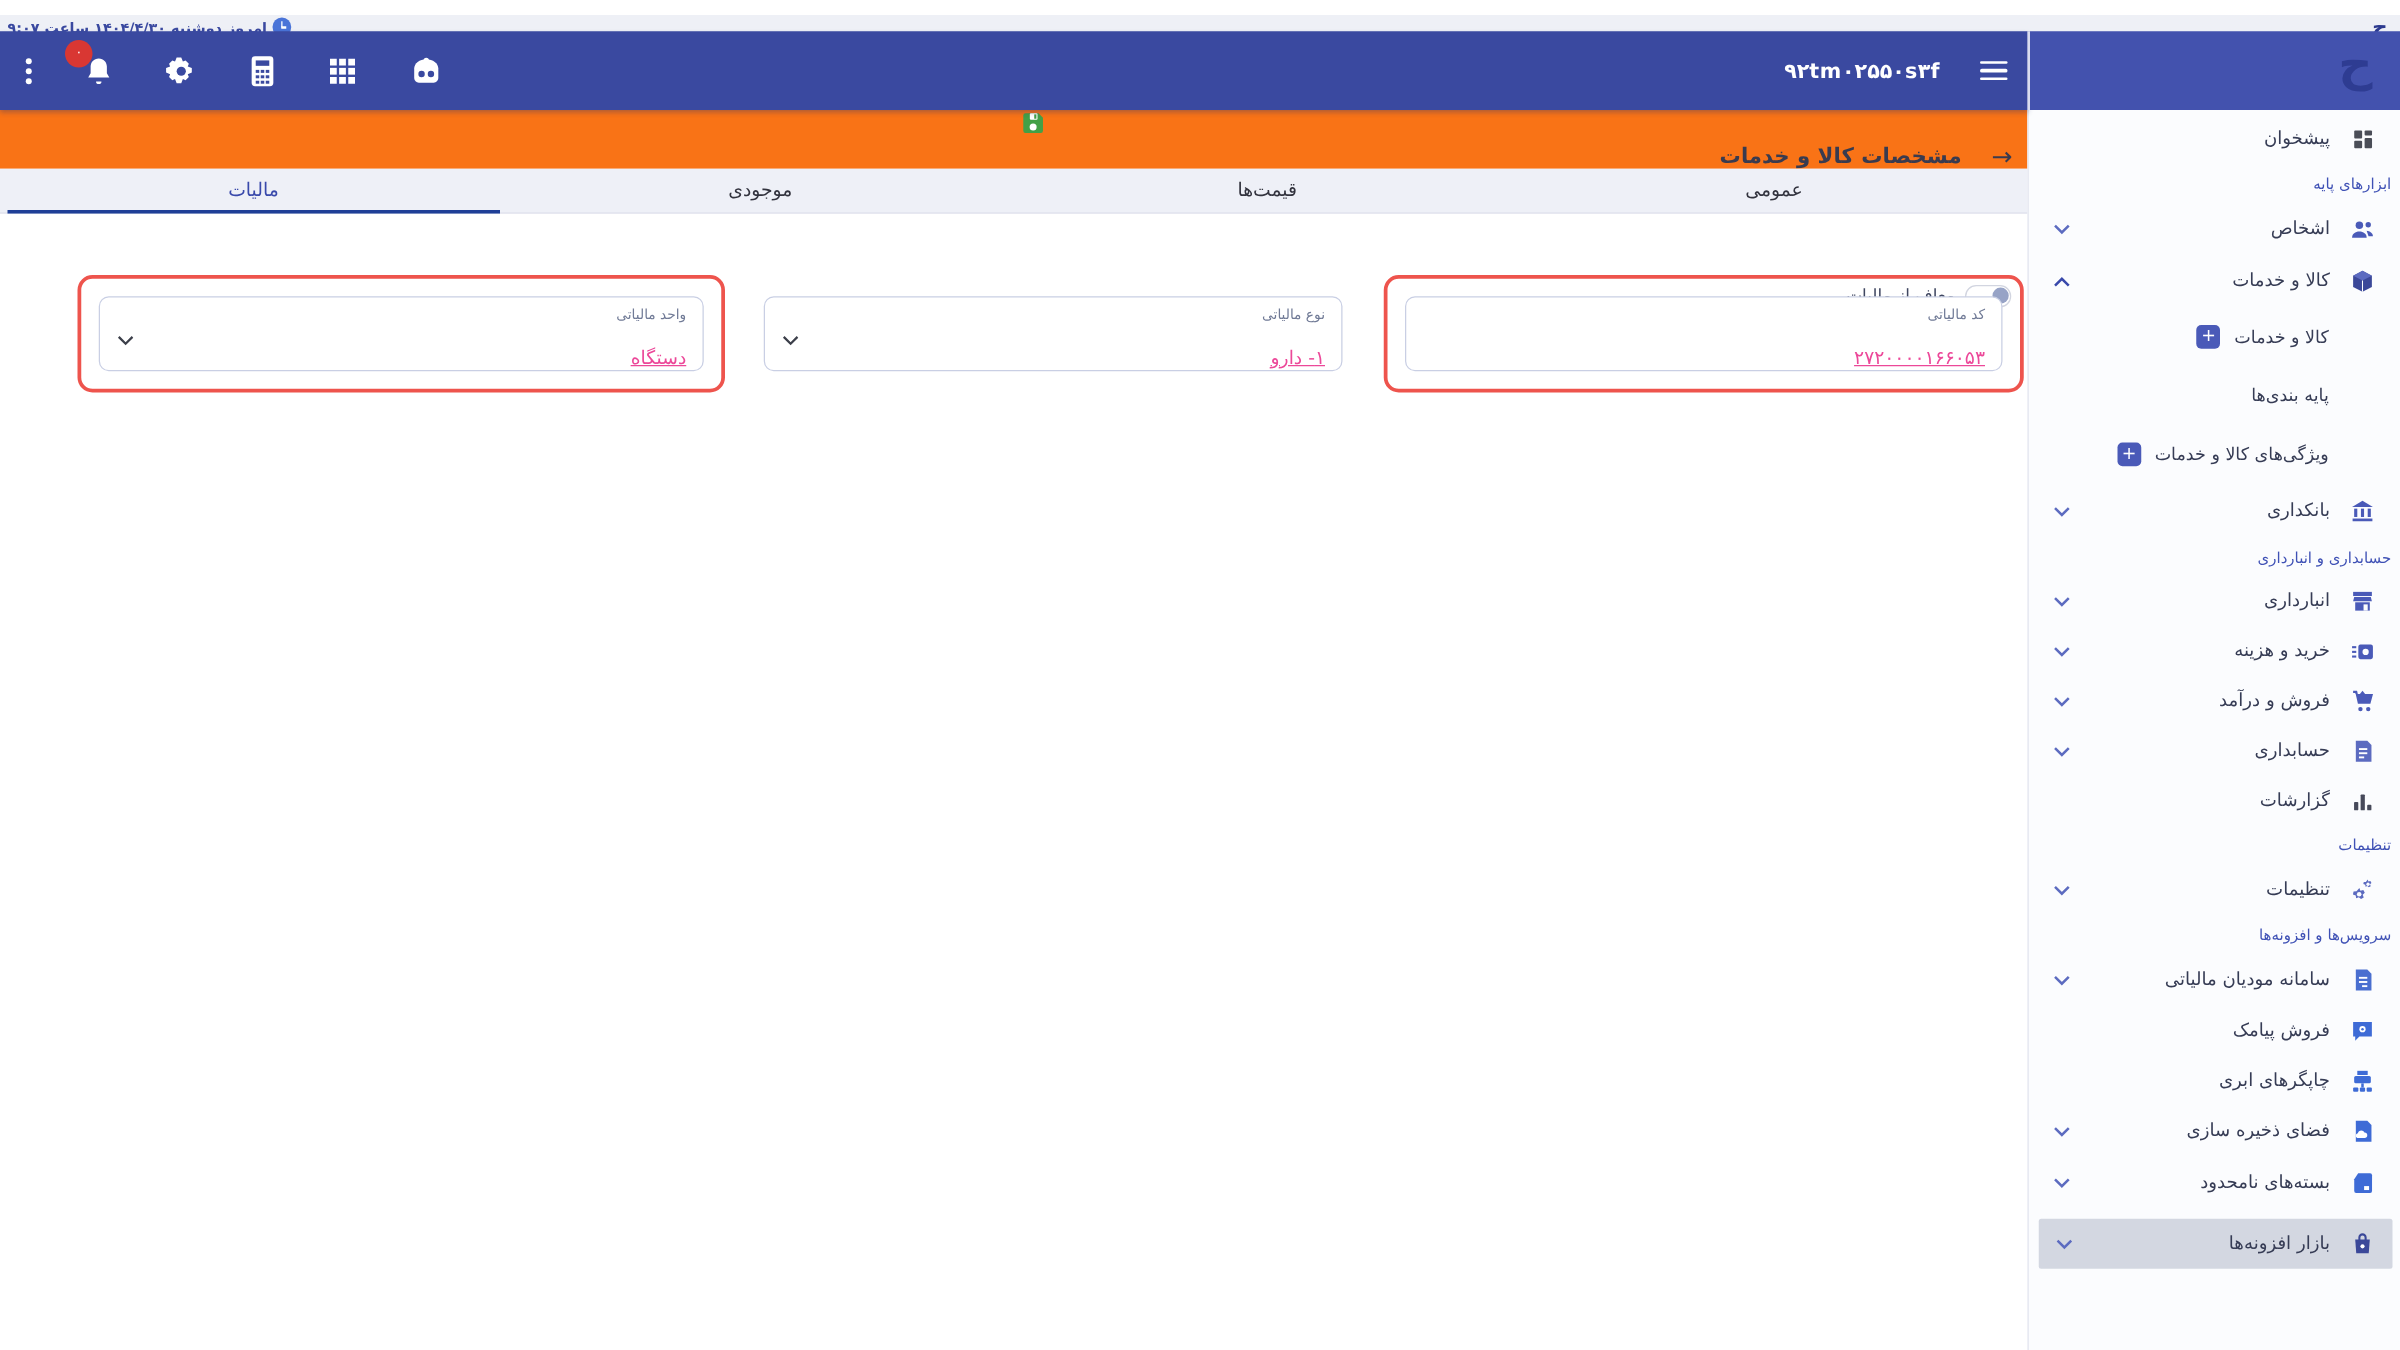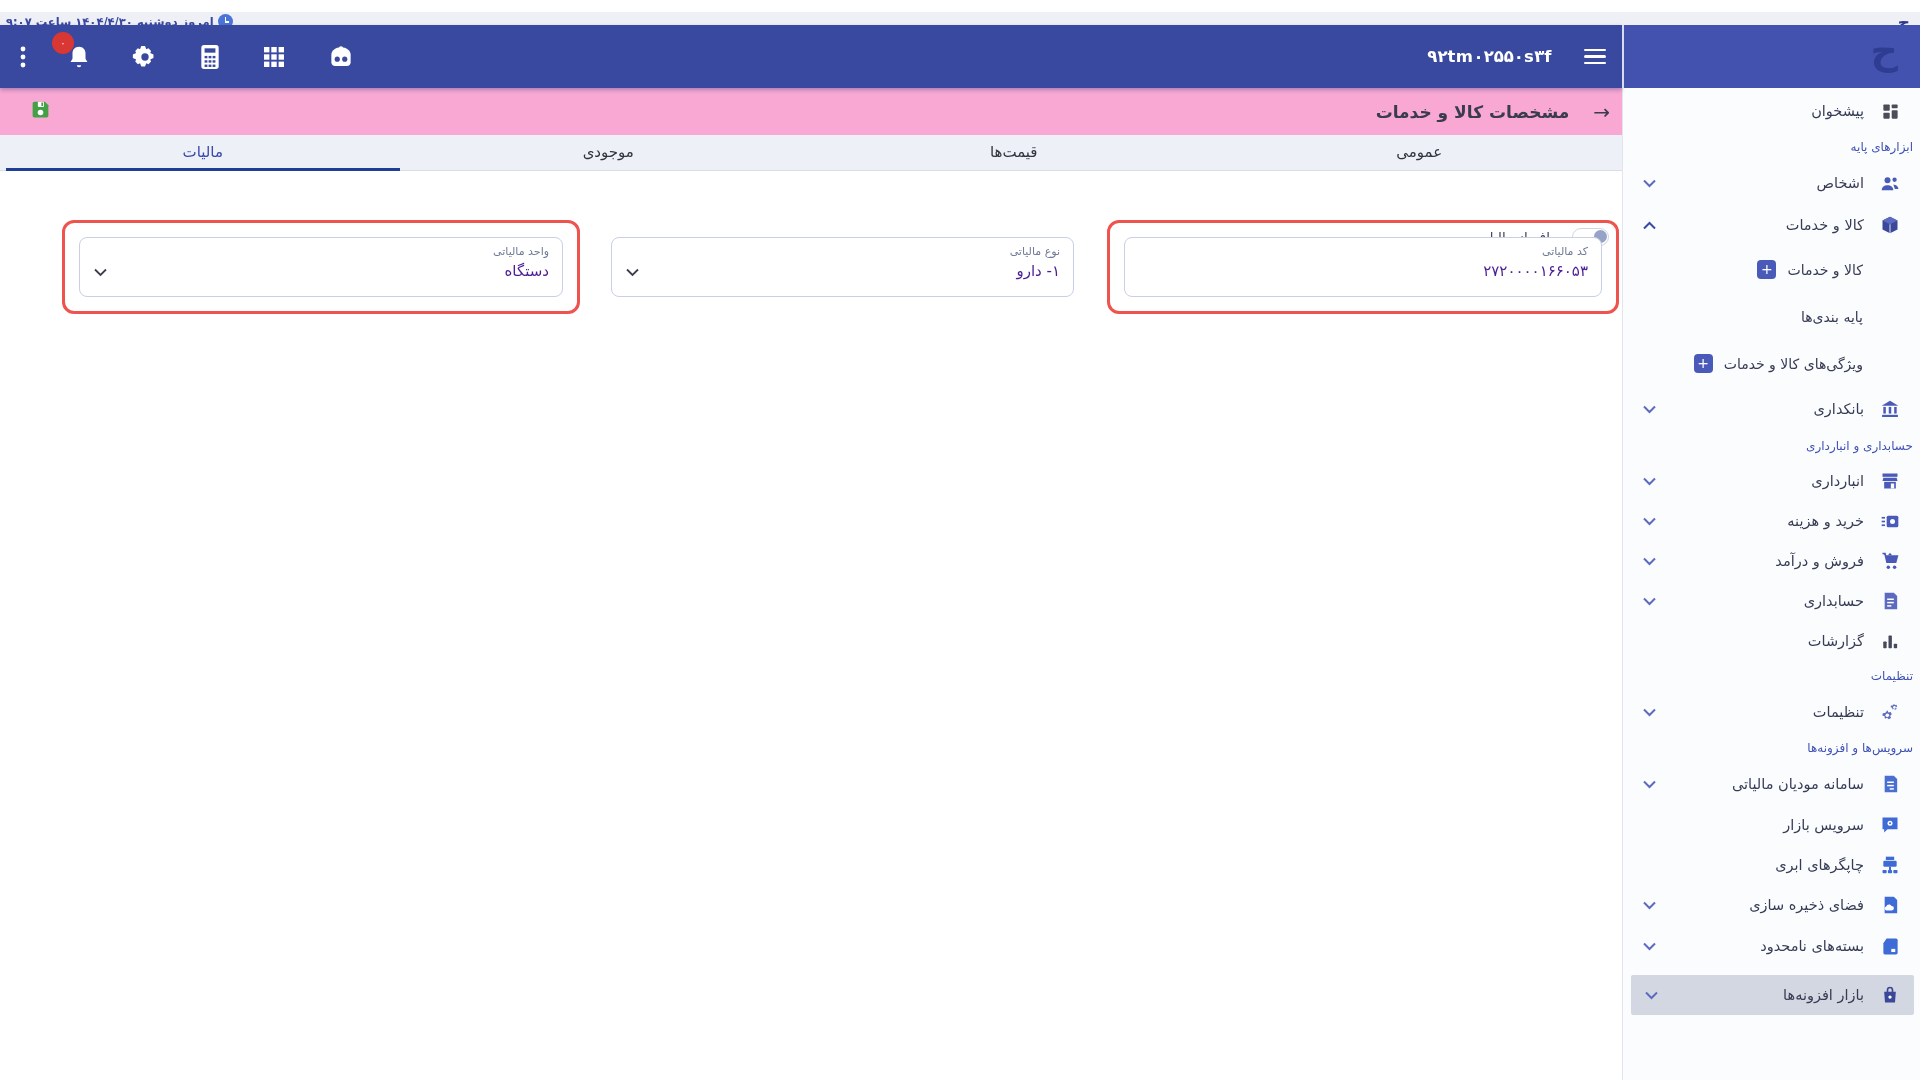--- a/index.html
+++ b/index.html
@@ -26,22 +26,22 @@
     background:#d93733; color:#fff; font-size:10px; display:flex; align-items:center; justify-content:center; }
   .burger { display:flex; flex-direction:column; gap:4px; }
   .burger span { display:block; width:22px; height:2.6px; background:#fff; border-radius:2px; }
 
   
   #sideheader { position:absolute; left:1622px; top:25px; width:298px; height:63px; background:#4352ae;
     border-left:2px solid rgba(255,255,255,.8); z-index:3; }
   #sideheader .biglogo { position:absolute; right:22px; top:4px; font-size:38px; font-weight:700; color:#2e3c92; }
 
   
-  #titlebar { position:absolute; left:0; top:88px; width:1622px; height:47px; background:#f9a8d4;
-    display:flex; align-items:center; }
+  #titlebar { position:absolute; left:0; top:88px; width:1622px; height:47px; background:#f97316;
+    display:flex; align-items:center;flex-direction:column; }
   .title-right { margin-left:auto; display:flex; align-items:center; gap:24px; padding-right:12px; direction:ltr; }
   .page-title { font-size:17px; font-weight:700; color:#393b4f; }
   .back-arrow { font-size:20px; color:#393b4f; cursor:pointer; }
 
   
   #tabbar { position:absolute; left:0; top:135px; width:1622px; height:36px; background:#eef0f7;
     display:flex; direction:rtl; border-bottom:1px solid #d9dce9; }
   .tab { flex:1; text-align:center; line-height:34px; font-size:15px; color:#32333e; cursor:pointer; position:relative; }
   .tab.active { color:#3949ab; }
   .tab.active::after { content:''; position:absolute; left:6px; right:6px; bottom:-1px; height:3px; background:#1f3f97; }
@@ -51,21 +51,21 @@
   .toggle-row { position:absolute; top:33px; right:13px; display:flex; direction:rtl; align-items:center; gap:8px;margin-top:24px; }
   .toggle-label { font-size:13.5px; color:#3f4660; }
   .switch { width:37px; height:18px; border-radius:10px; background:#fff; border:1.5px solid #d2d5e0; position:relative; cursor:pointer; }
   .switch .knob { position:absolute; right:1px; top:1px; width:13px; height:13px; border-radius:50%; background:#97a3c6; }
 
   .fields-row { position:absolute; top:49px; right:3px; display:flex; direction:rtl; }
   .fwrap { border:3px solid transparent; border-radius:12px; padding:14px; }
   .fwrap.red { border-color:#ee544d; }
   .field { position:relative; background:#fff; border:1px solid #c9cfe4; border-radius:8px; height:60px; padding:7px 13px 0 36px; direction:rtl; }
   .f-label { font-size:11px; color:#707a96; }
-  .f-value { font-size:15px; color:#4c1d95; margin-top:4px; }
+  .f-value { font-size:15px; color:#ec4899; margin-top:19px;text-decoration:underline; }
   .f-chevron { position:absolute; left:14px; top:24px; }
   .w1 { width:512px; } .w2 { width:497px; } .w3 { width:518px; }
   .gapA { width:16px; } .gapB { width:14px; }
 
   
   #sidebar { position:absolute; left:1622px; top:88px; width:298px; height:992px; background:#fbfcfe;
     border-left:1px solid #e2e4ee; direction:rtl; padding-top:2px; }
   .srow { display:flex; align-items:center; direction:rtl; padding:0 20px; height:40px; cursor:pointer; }
   .srow .ic { width:20px; height:20px; margin-left:16px; flex:0 0 auto; display:flex; align-items:center; justify-content:center; }
   .srow .lbl { font-size:14.5px; color:#363c55; white-space:nowrap; }
@@ -446,21 +446,21 @@
   </div>
 
   <div class="srow">
     <span class="ic">
         <svg width="20" height="20" viewBox="0 0 24 24" fill="#3e6bd6">
           <path d="M3 3h18v14H9l-4 4v-4H3z"></path>
           <circle cx="12" cy="10" r="3" fill="#fff"></circle>
           <circle cx="12" cy="10" r="1.2" fill="#3e6bd6"></circle>
         </svg>
       </span>
-    <span class="lbl">سرویس بازار</span>
+    <span class="lbl">فروش پیامک</span>
   </div>
 
   <div class="srow">
     <span class="ic">
         <svg width="20" height="20" viewBox="0 0 24 24" fill="#3e6bd6">
           <rect x="7" y="2" width="10" height="4"></rect>
           <rect x="4" y="7" width="16" height="7" rx="1.5"></rect>
           <rect x="10.8" y="14" width="2.4" height="4"></rect>
           <rect x="3" y="18" width="5" height="4" rx="1"></rect>
           <rect x="9.5" y="18" width="5" height="4" rx="1"></rect>

